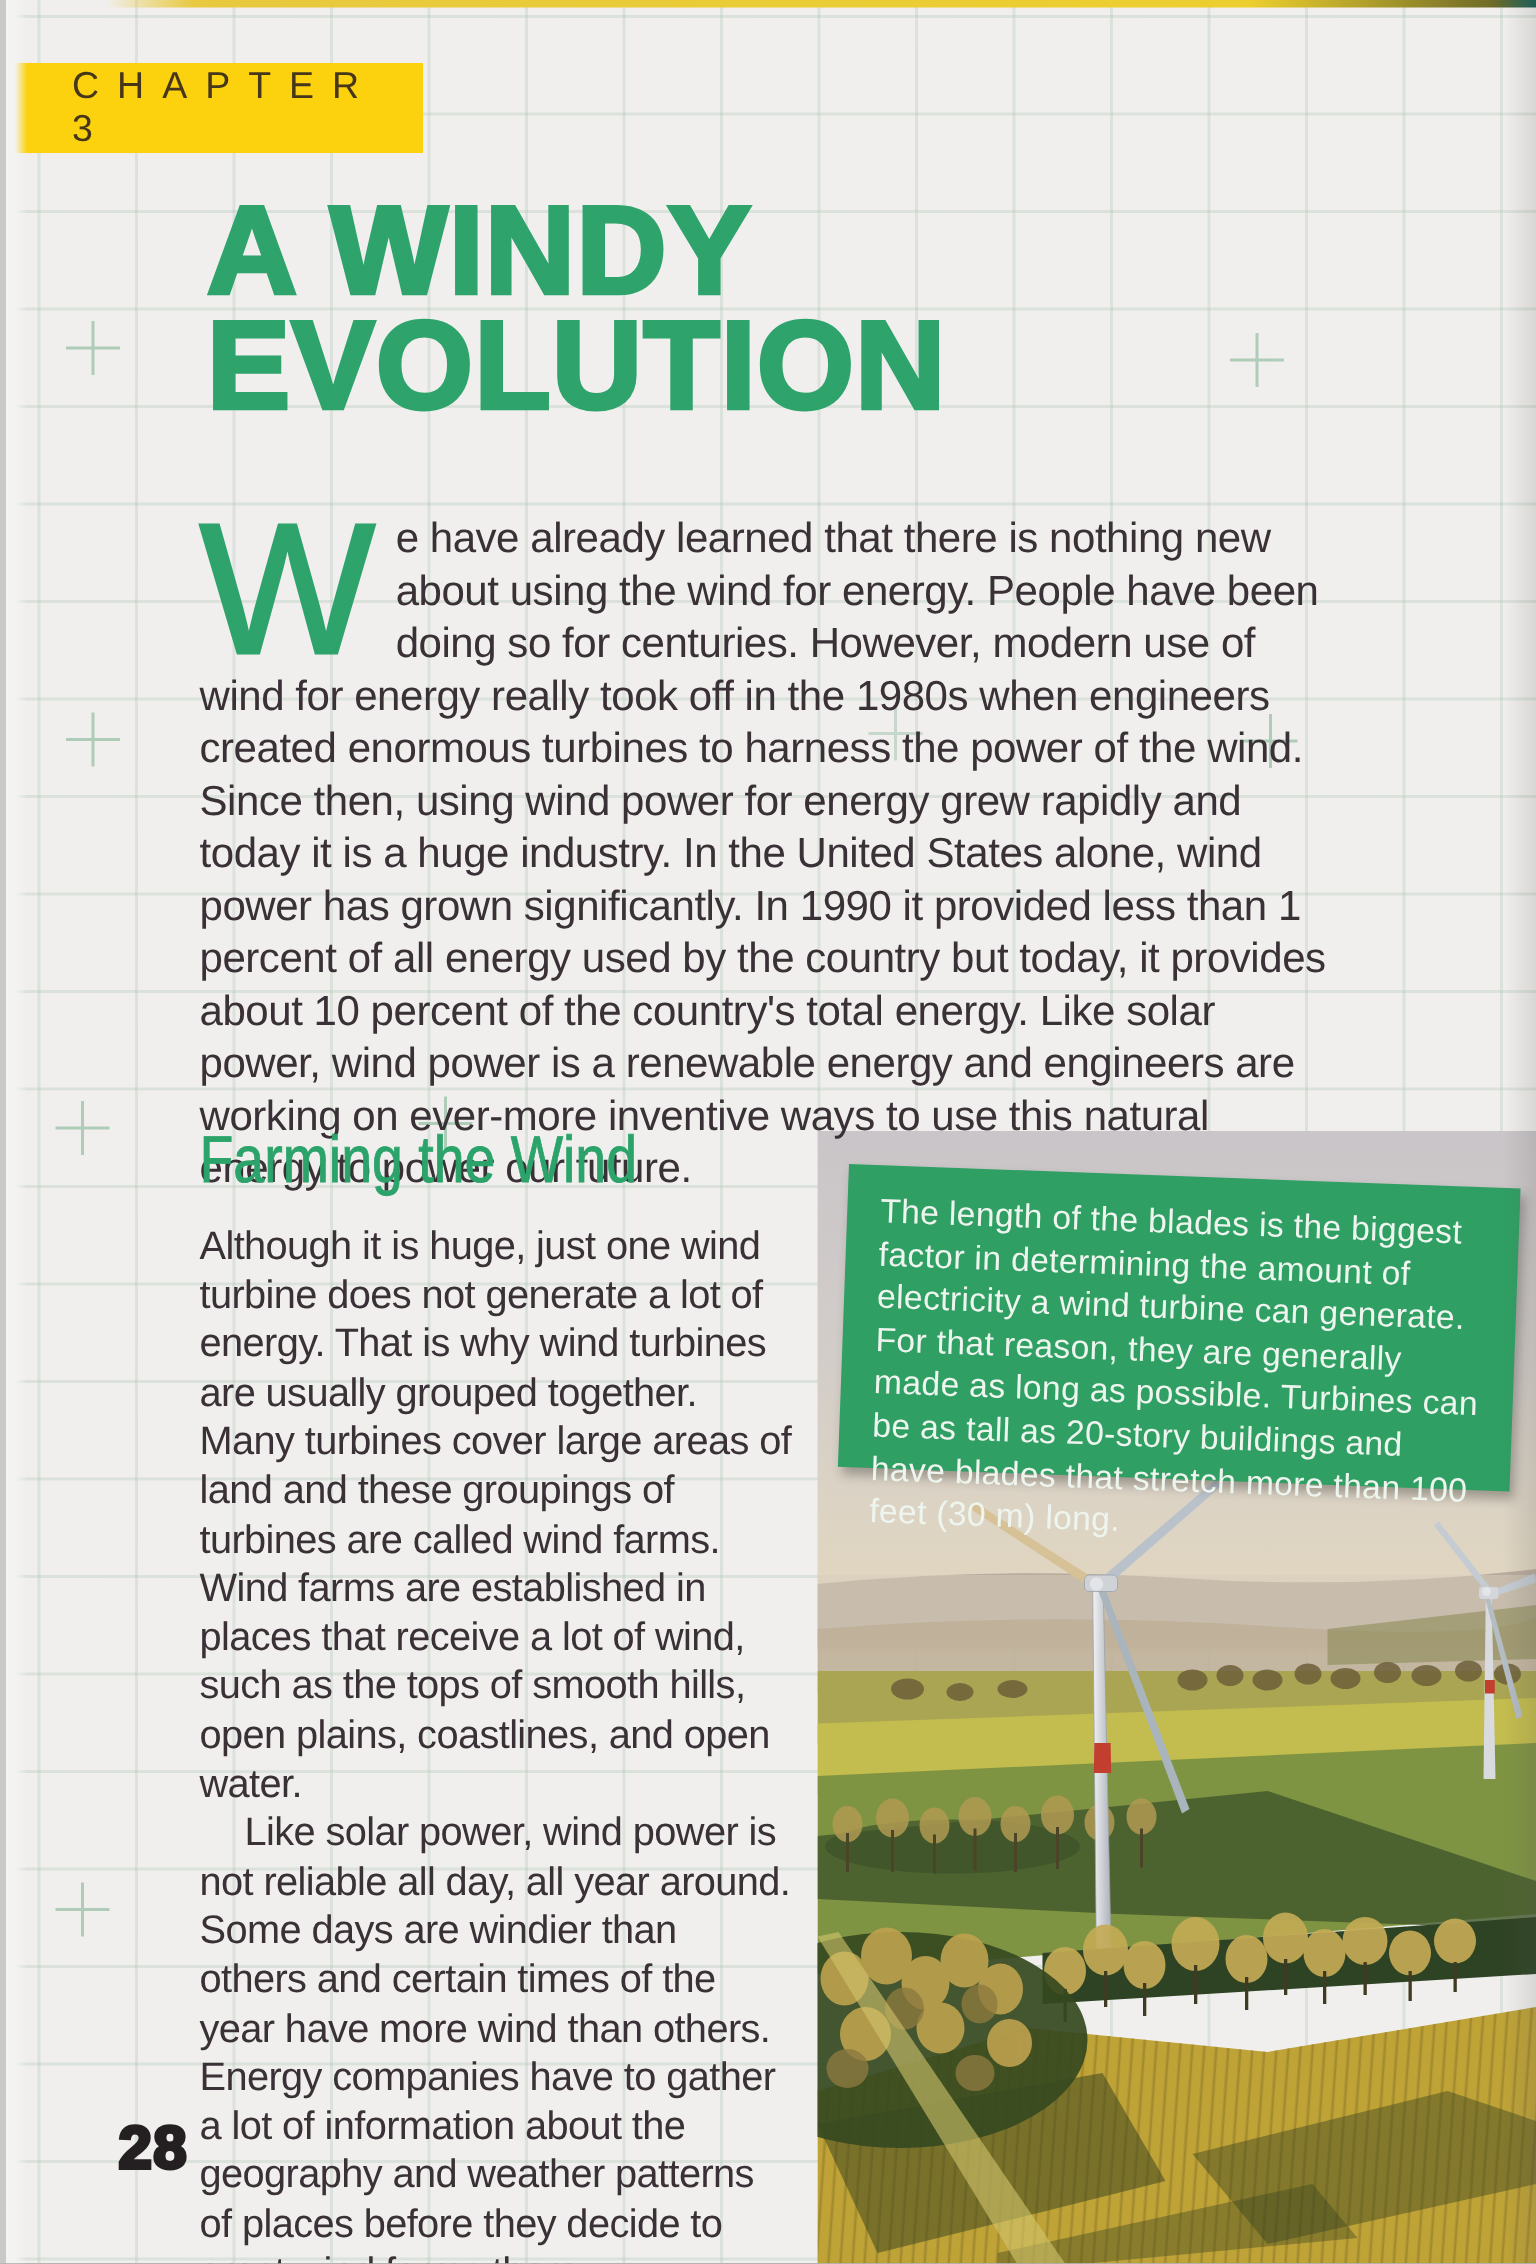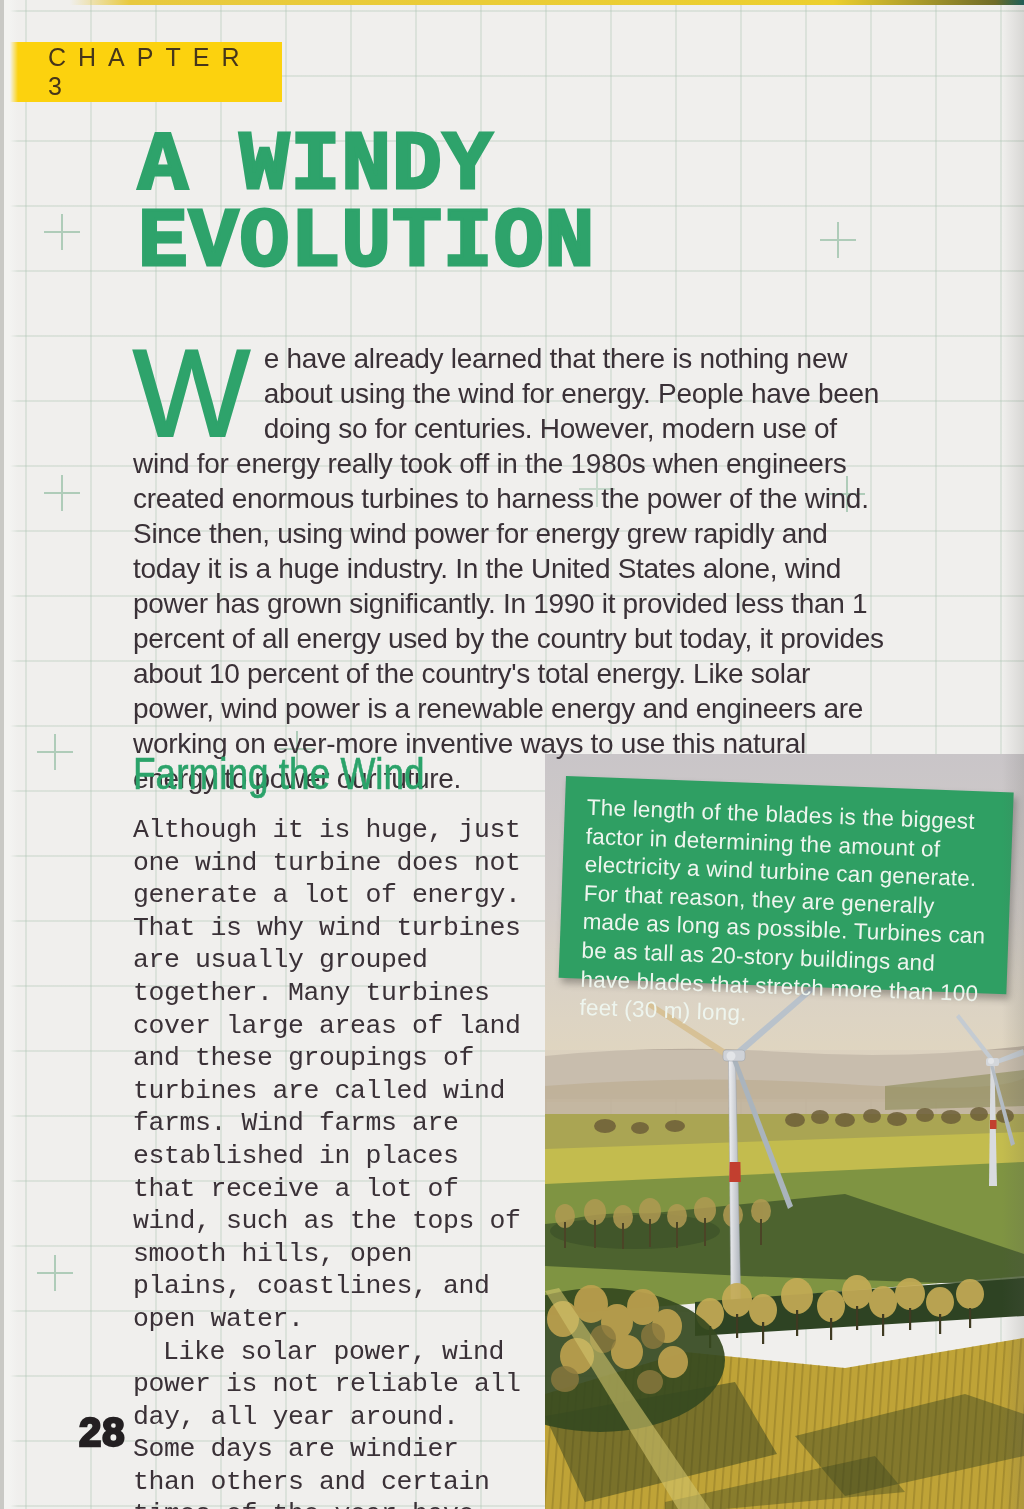--- a/index.html
+++ b/index.html
@@ -29,42 +29,42 @@
 
   .chapter-box{
     position:absolute;left:8px;top:42px;width:274px;height:60px;z-index:2;
     background:#fcd20e;display:flex;align-items:center;justify-content:center;
   }
   .chapter-box span{
     font-size:25px;letter-spacing:12px;color:#46361a;padding-left:40px;
   }
   .page-title{
     position:absolute;left:138px;top:128px;z-index:2;
-    color:#2ea36b;font-weight:bold;font-size:83px;line-height:77px;letter-spacing:1px;font-family:Liberation Mono, monospace;
+    color:#2ea36b;font-weight:bold;font-size:83px;line-height:77px;letter-spacing:1px;
     -webkit-text-stroke:3px #2ea36b;
   }
   .intro{
     position:absolute;left:133px;top:341px;width:762px;z-index:2;
     color:#3a3137;font-size:28px;line-height:35px;letter-spacing:-.3px;
   }
   .dropcap{
     float:left;color:#2ea36b;font-size:124px;line-height:96px;
     margin:4px 14px 0 0;-webkit-text-stroke:2px #2ea36b;
   }
   .section-heading{
     position:absolute;left:133px;top:752px;z-index:2;margin:0;
     color:#2ba36a;font-size:44px;font-weight:normal;line-height:1;
     transform:scaleX(.84);transform-origin:left top;letter-spacing:0;
     -webkit-text-stroke:.6px #2ba36a;
   }
   .column{
     position:absolute;left:133px;top:814px;width:396px;z-index:2;
     color:#3a3137;font-size:26.5px;line-height:32.6px;letter-spacing:-.4px;
   }
-  .column p{margin:0;font-family:Liberation Mono, monospace;}
+  .column p{margin:0;}
   .column p.indent{text-indent:30px;}
 
   .photo{position:absolute;left:545px;top:754px;width:479px;height:755px;z-index:1;}
   .photo svg{display:block;}
 
   .callout{
     position:absolute;left:566px;top:776px;width:448px;height:202px;z-index:3;
     background:#2f9f63;transform:rotate(2.1deg);transform-origin:left top;
     box-shadow:3px 5px 7px rgba(40,40,35,.35);
     color:#eef5ee;font-size:22.5px;line-height:28.6px;letter-spacing:.2px;

